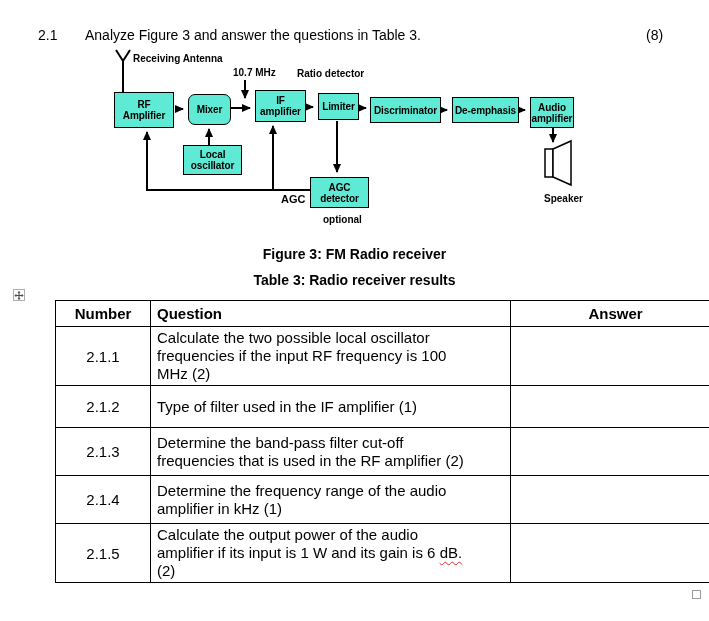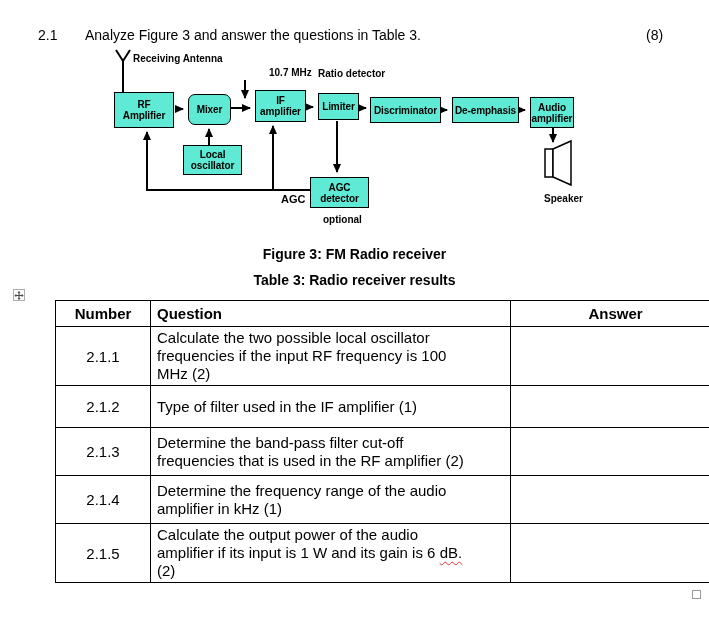--- a/index.html
+++ b/index.html
@@ -91,22 +91,22 @@
 amplifier</div>
   <div class="blk" style="left:318px; top:93px; width:41px; height:27px;">Limiter</div>
   <div class="blk" style="left:370px; top:97px; width:71px; height:26px;">Discriminator</div>
   <div class="blk" style="left:452px; top:97px; width:67px; height:26px;">De-emphasis</div>
   <div class="blk" style="left:530px; top:97px; width:44px; height:31px;">Audio
 amplifier</div>
   <div class="blk" style="left:310px; top:177px; width:59px; height:31px;">AGC
 detector</div>
 
   <div class="dlabel" style="left:133px; top:53px;">Receiving Antenna</div>
-  <div class="dlabel" style="left:233px; top:67px;margin-left:36px;">10.7 MHz</div>
-  <div class="dlabel" style="left:318px; top:68px;">Ratio detector</div>
+  <div class="dlabel" style="left:233px; top:67px;">10.7 MHz</div>
+  <div class="dlabel" style="left:297px; top:68px;">Ratio detector</div>
   <div class="dlabel" style="left:281px; top:193px; font-size:11px;">AGC</div>
   <div class="dlabel" style="left:323px; top:214px;">optional</div>
   <div class="dlabel" style="left:544px; top:193px;">Speaker</div>
 
   <div class="caption" style="top:246px;">Figure 3: FM Radio receiver</div>
   <div class="caption" style="top:272px;">Table 3: Radio receiver results</div>
 
   <div id="move-handle">
     <svg width="11" height="11" viewBox="0 0 12 12">
       <path d="M6 0.5 L8 2.8 H6.7 V5.3 H9.2 V4 L11.5 6 L9.2 8 V6.7 H6.7 V9.2 H8 L6 11.5 L4 9.2 H5.3 V6.7 H2.8 V8 L0.5 6 L2.8 4 V5.3 H5.3 V2.8 H4 Z" fill="#4a4a4a"></path>

